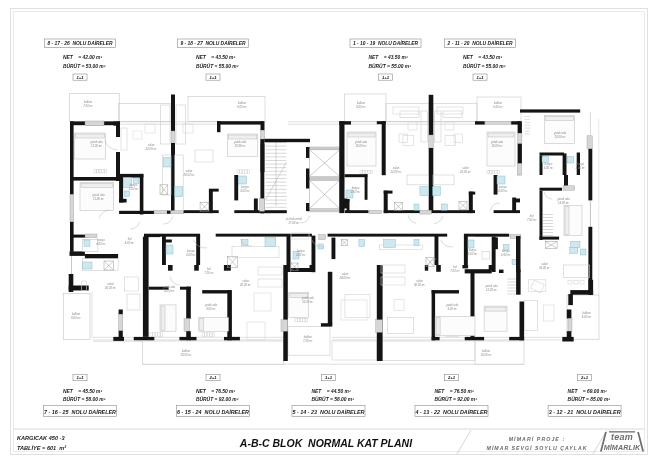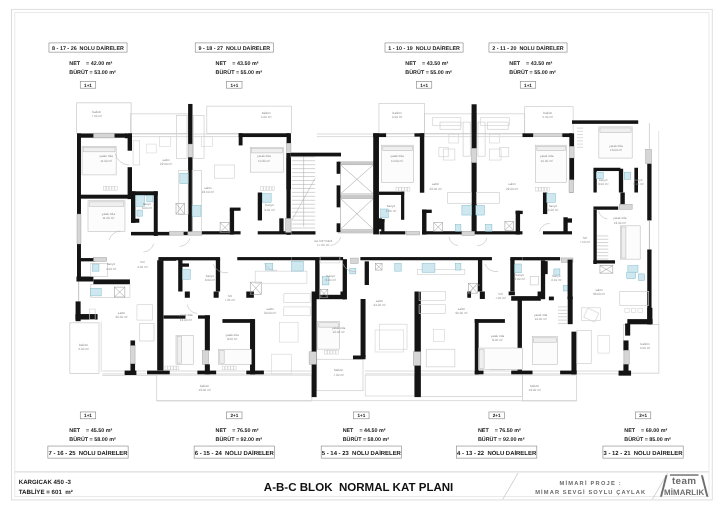--- a/index.html
+++ b/index.html
@@ -1,15 +1,15 @@
 <!DOCTYPE html>
 <html><head><meta charset="utf-8"><title>A-B-C Blok Normal Kat Plani</title>
 <style>
 html,body{margin:0;padding:0;background:#ffffff;}
-#page{position:relative;width:650px;height:460px;background:#ffffff;overflow:hidden;}
+#page{position:relative;width:650px;height:460px;background:#ffffff;overflow:hidden;font-style:italic;}
 </style></head><body>
 
 <div id="page">
 <svg width="650" height="460" viewBox="0 0 650 460" xmlns="http://www.w3.org/2000/svg">
 
 <rect x="10.5" y="8.5" width="637" height="446" fill="none" stroke="#d9d9d9" stroke-width="0.8"></rect>
 
 <rect x="13.5" y="11.5" width="631" height="440" fill="none" stroke="#e3e3e3" stroke-width="0.7"></rect>
 
 <rect x="44.5" y="39" width="71" height="8.4" fill="#fff" stroke="#8c8c8c" stroke-width="0.6"></rect>

